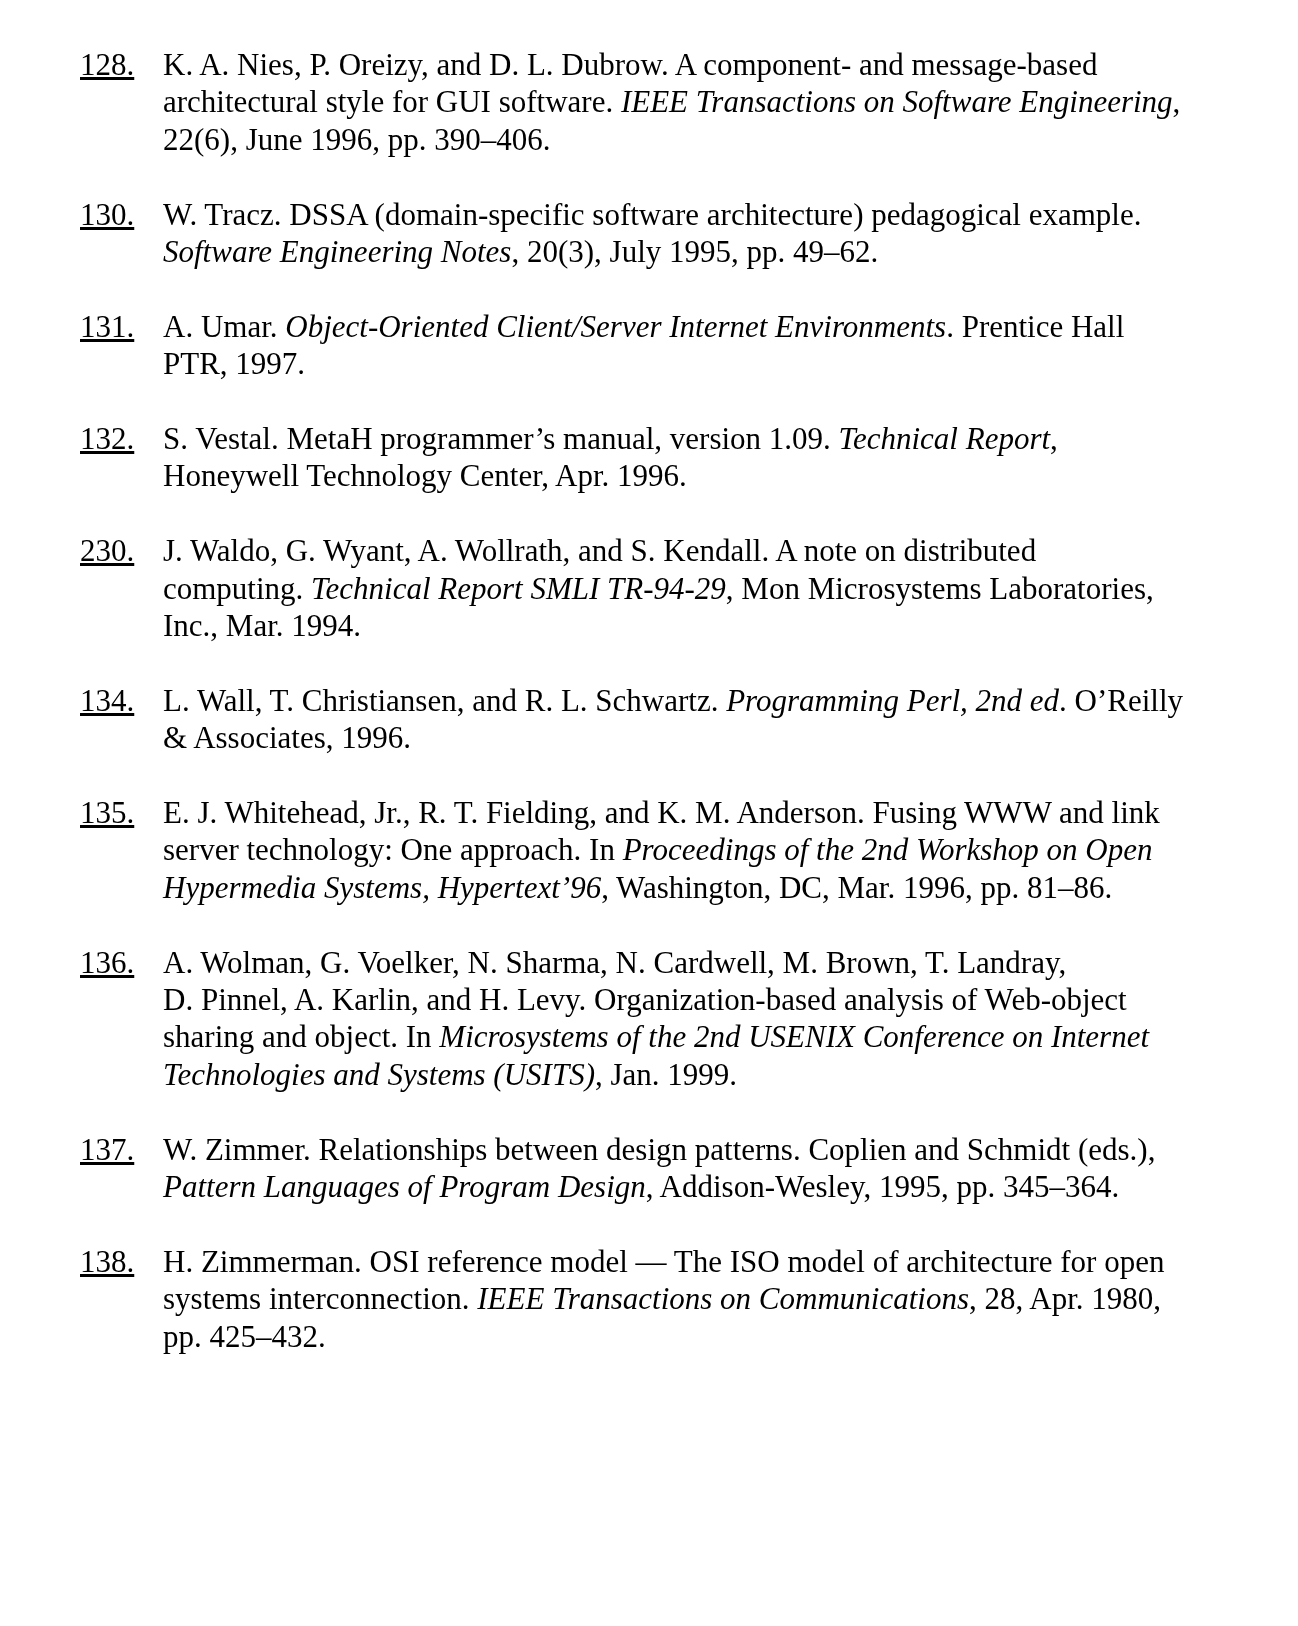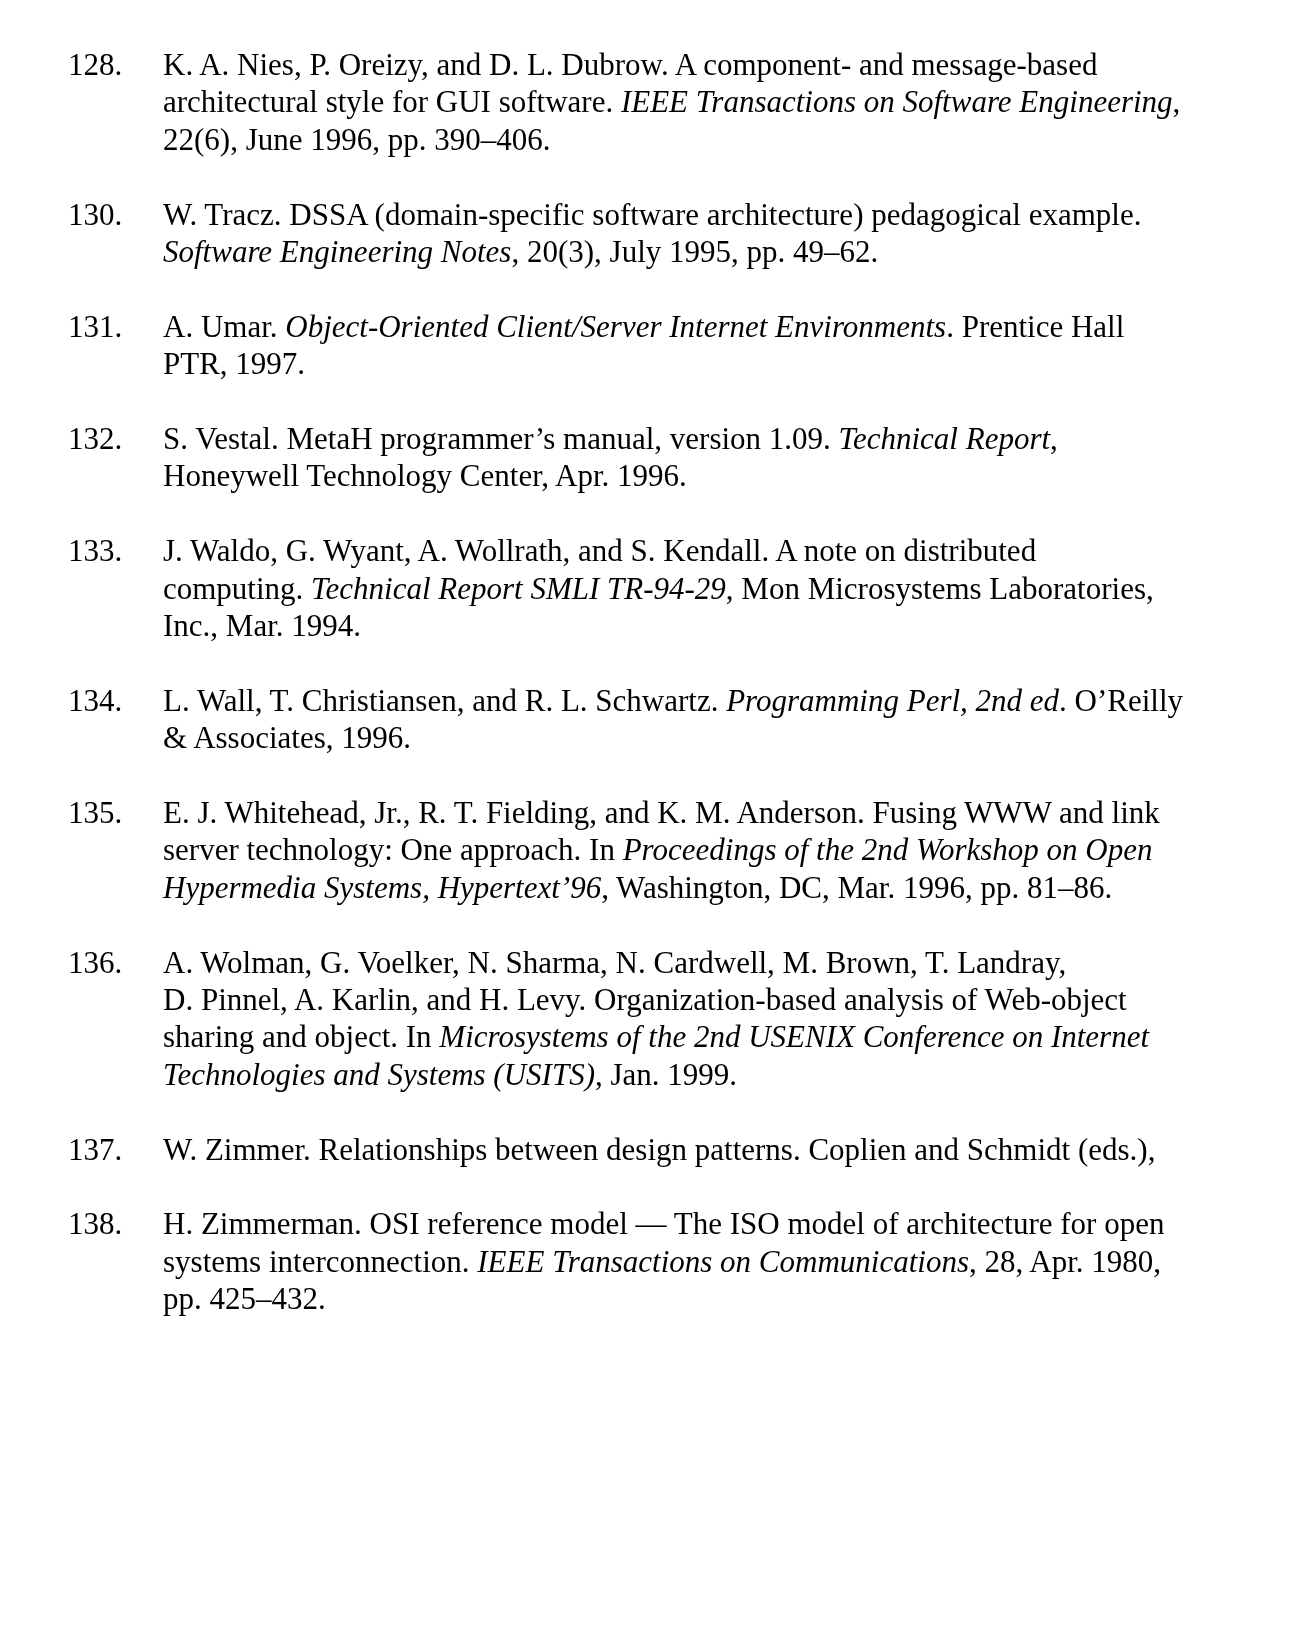--- a/index.html
+++ b/index.html
@@ -24,22 +24,23 @@
     .ref {
       position: relative;
       padding-left: 95px;
       font-size: 31px;
       line-height: 37.4px;
       margin-bottom: 37.4px;
       white-space: nowrap;
     }
     .ref-num {
       position: absolute;
-      left: 0;
+      left: 12px;
       top: 0;
+      text-decoration: underline;
     }
     .line {
       display: block;
       white-space: nowrap;
     }
     .it { font-style: italic; }
   </style>
 </head>
 <body>
 
@@ -67,21 +68,21 @@
       </div>
     </div>
     <div class="ref">
       <span class="ref-num">132.</span>
       <div class="ref-body">
         <span class="line"><span>S. Vestal. MetaH programmer’s manual, version 1.09. </span><span class="it">Technical Report</span><span>,</span></span>
         <span class="line"><span>Honeywell Technology Center, Apr. 1996.</span></span>
       </div>
     </div>
     <div class="ref">
-      <span class="ref-num">133.</span>
+      <span class="ref-num">230.</span>
       <div class="ref-body">
         <span class="line"><span>J. Waldo, G. Wyant, A. Wollrath, and S. Kendall. A note on distributed</span></span>
         <span class="line"><span>computing. </span><span class="it">Technical Report SMLI TR-94-29</span><span>, Mon Microsystems Laboratories,</span></span>
         <span class="line"><span>Inc., Mar. 1994.</span></span>
       </div>
     </div>
     <div class="ref">
       <span class="ref-num">134.</span>
       <div class="ref-body">
         <span class="line"><span>L. Wall, T. Christiansen, and R. L. Schwartz. </span><span class="it">Programming Perl, 2nd ed</span><span>. O’Reilly</span></span>
@@ -102,20 +103,21 @@
         <span class="line"><span>A. Wolman, G. Voelker, N. Sharma, N. Cardwell, M. Brown, T. Landray,</span></span>
         <span class="line"><span>D. Pinnel, A. Karlin, and H. Levy. Organization-based analysis of Web-object</span></span>
         <span class="line"><span>sharing and object. In </span><span class="it">Microsystems of the 2nd USENIX Conference on Internet</span></span>
         <span class="line"><span class="it">Technologies and Systems (USITS)</span><span>, Jan. 1999.</span></span>
       </div>
     </div>
     <div class="ref">
       <span class="ref-num">137.</span>
       <div class="ref-body">
         <span class="line"><span>W. Zimmer. Relationships between design patterns. Coplien and Schmidt (eds.),</span></span>
+        <span class="line"><span class="it">Pattern Languages of Program Design</span><span>, Addison-Wesley, 1995, pp. 345–364.</span></span>
       </div>
     </div>
     <div class="ref">
       <span class="ref-num">138.</span>
       <div class="ref-body">
         <span class="line"><span>H. Zimmerman. OSI reference model — The ISO model of architecture for open</span></span>
         <span class="line"><span>systems interconnection. </span><span class="it">IEEE Transactions on Communications</span><span>, 28, Apr. 1980,</span></span>
         <span class="line"><span>pp. 425–432.</span></span>
       </div>
     </div>

